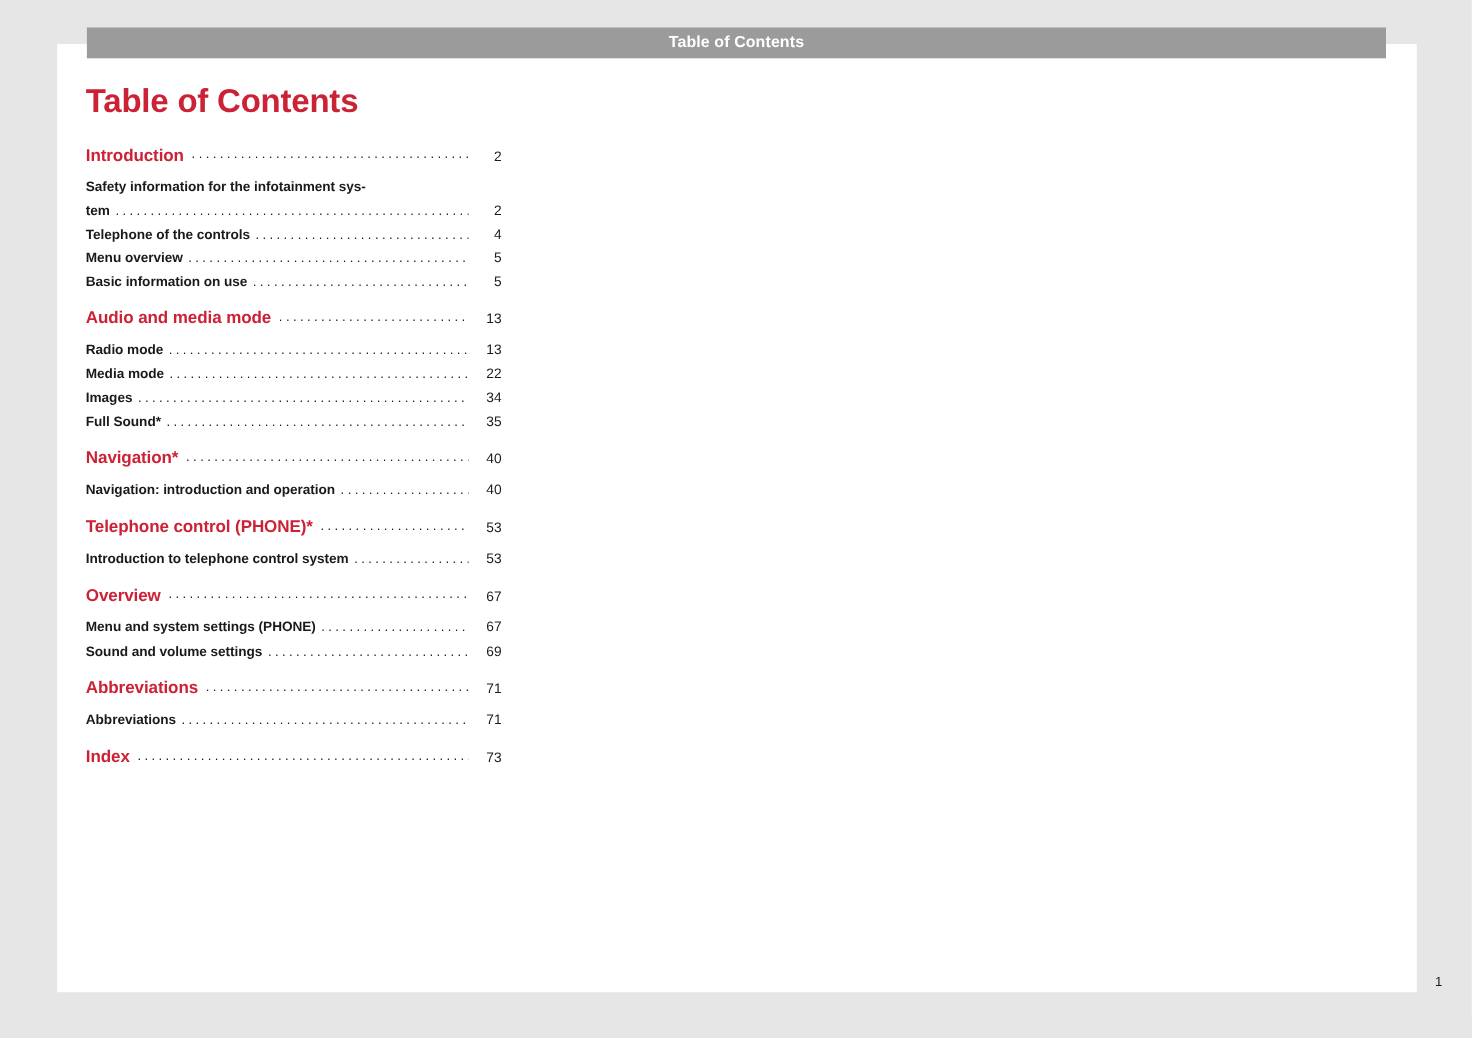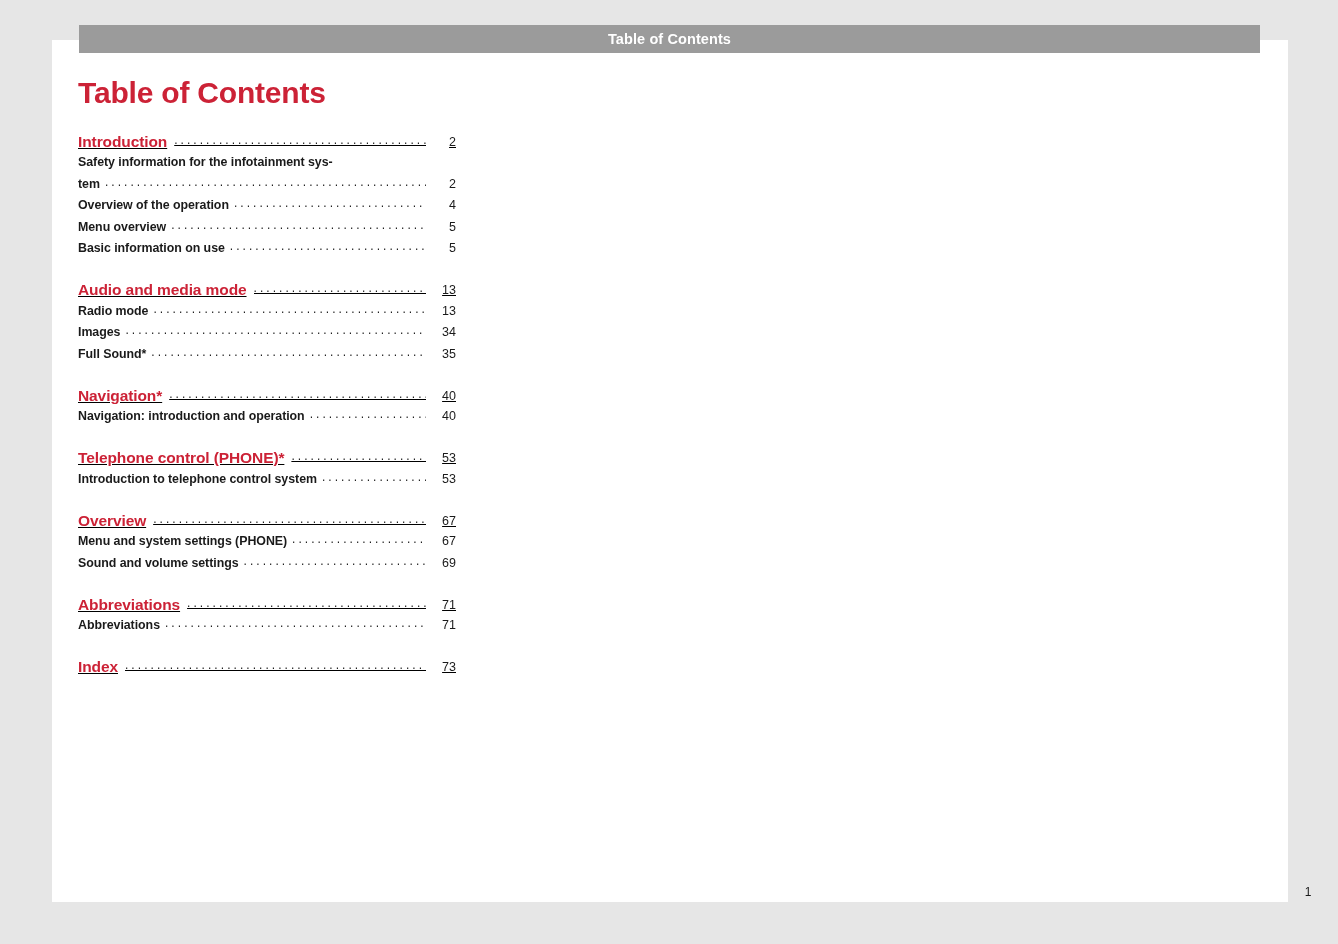--- a/index.html
+++ b/index.html
@@ -108,42 +108,41 @@
     color: #1a1a1a;
     font-size: 12.5px;
     font-weight: normal;
     font-family: "Liberation Sans", sans-serif;
   }
 
   
   .toc-row.section {
     height: 27px;
     align-items: center;
-    text-decoration: underline;
   }
   .toc-row.section .toc-label {
     color: #cc2236;
     font-size: 15.5px;
     font-weight: bold;
     letter-spacing: -0.1px;
   }
   .toc-row.section .leader {
     margin-left: 7px;
     margin-right: 4px;
     position: relative;
     top: -2px;
   }
   .toc-row.section .toc-page {
     font-size: 12.5px;
   }
 
   
   .toc-row.entry {
     height: 21.5px;
-    align-items: flex-start;
+    align-items: flex-end;
   }
   .toc-row.entry .toc-label {
     color: #1a1a1a;
     font-size: 12.4px;
     font-weight: bold;
     letter-spacing: -0.05px;
   }
   .toc-row.entry .leader {
     position: relative;
     top: -1px;
@@ -195,21 +194,21 @@
         <span class="toc-label">Safety information for the infotainment sys-</span>
         <span class="leader"></span>
         <span class="toc-page">2</span>
       </div>
       <div class="toc-row entry">
         <span class="toc-label">tem</span>
         <span class="leader"></span>
         <span class="toc-page">2</span>
       </div>
       <div class="toc-row entry">
-        <span class="toc-label">Overview of the operation</span>
+        <span class="toc-label">Telephone of the controls</span>
         <span class="leader"></span>
         <span class="toc-page">4</span>
       </div>
       <div class="toc-row entry">
         <span class="toc-label">Menu overview</span>
         <span class="leader"></span>
         <span class="toc-page">5</span>
       </div>
       <div class="toc-row entry">
         <span class="toc-label">Basic information on use</span>
@@ -222,20 +221,25 @@
         <span class="toc-label">Audio and media mode</span>
         <span class="leader"></span>
         <span class="toc-page">13</span>
       </div>
       <div class="toc-row entry">
         <span class="toc-label">Radio mode</span>
         <span class="leader"></span>
         <span class="toc-page">13</span>
       </div>
       <div class="toc-row entry">
+        <span class="toc-label">Media mode</span>
+        <span class="leader"></span>
+        <span class="toc-page">22</span>
+      </div>
+      <div class="toc-row entry">
         <span class="toc-label">Images</span>
         <span class="leader"></span>
         <span class="toc-page">34</span>
       </div>
       <div class="toc-row entry">
         <span class="toc-label">Full Sound*</span>
         <span class="leader"></span>
         <span class="toc-page">35</span>
       </div>
     </div>

